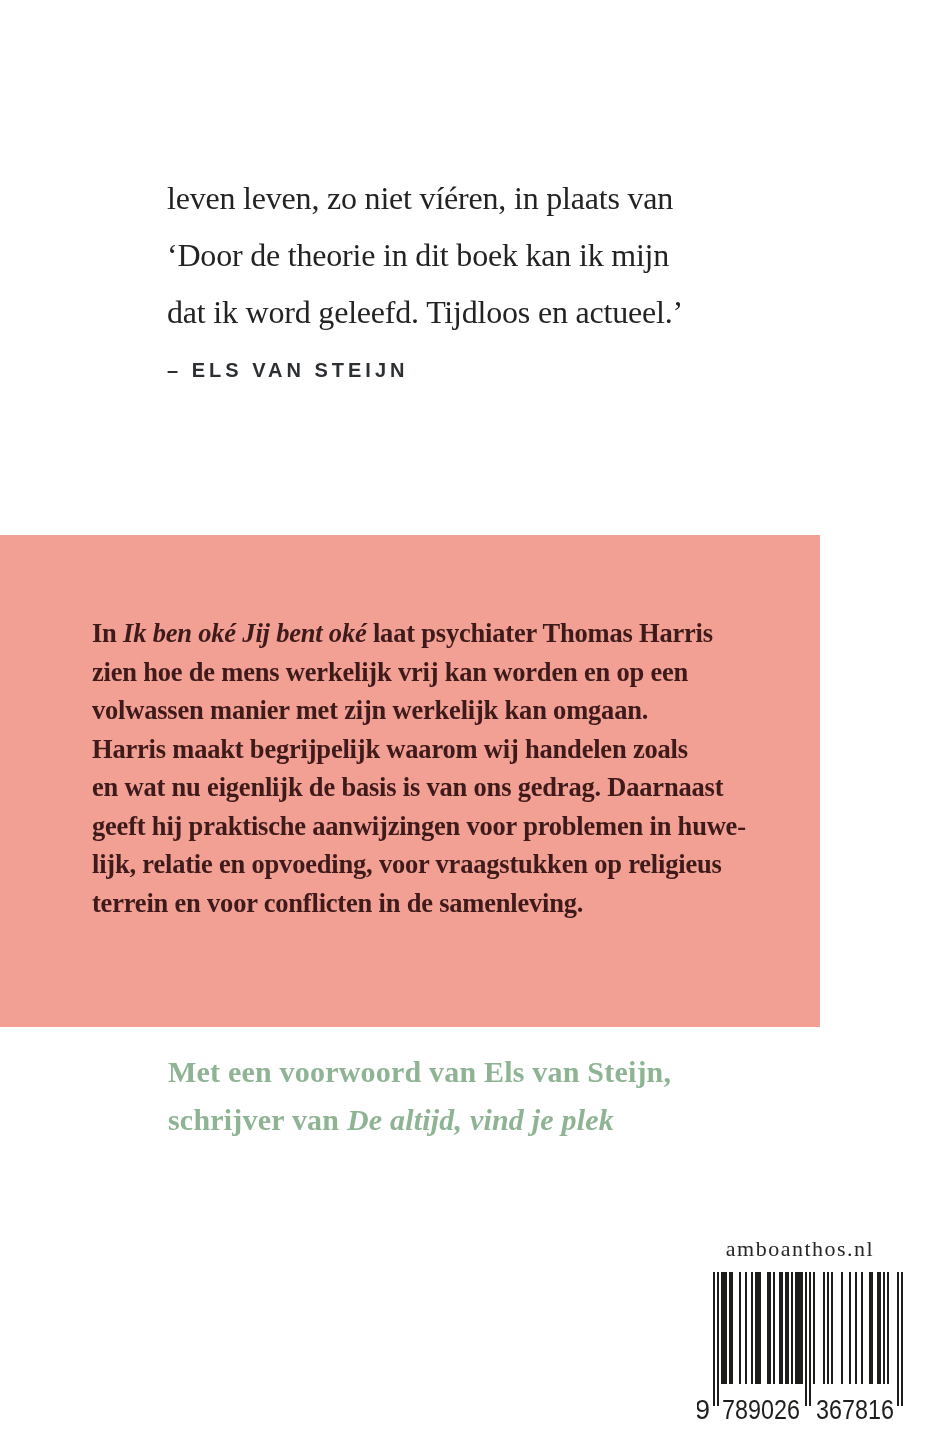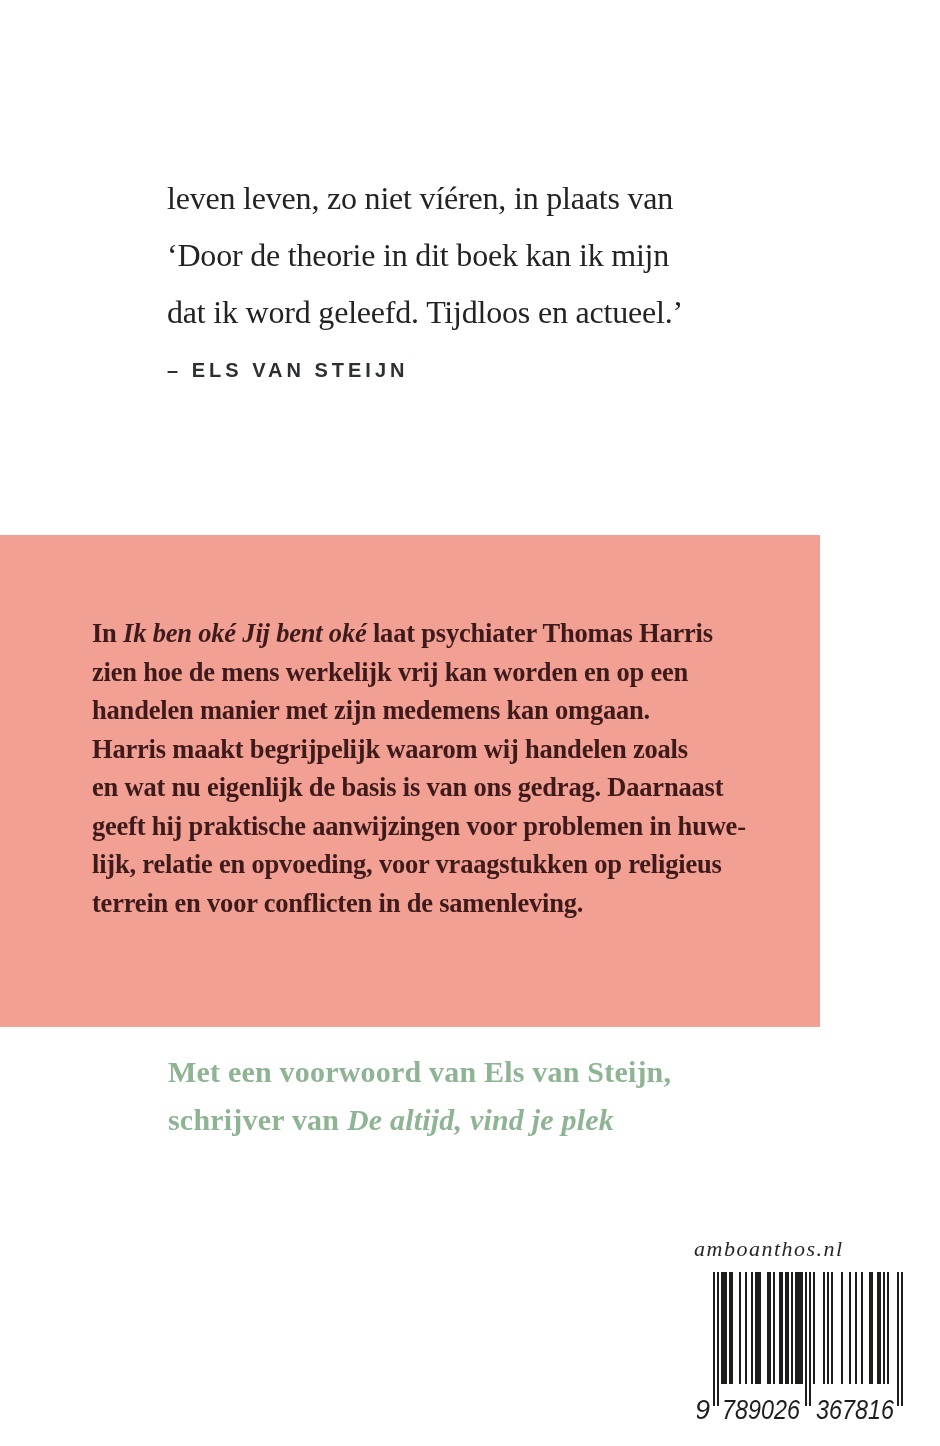--- a/index.html
+++ b/index.html
@@ -55,21 +55,21 @@
   .foreword-line {
     font-size: 30px;
     line-height: 48px;
     font-weight: 700;
     letter-spacing: 0.2px;
     color: var(--foreword-text, #8eb494);
     white-space: nowrap;
   }
 
   
-  .publisher { position: absolute; left: 694px; top: 1235px; width: 212px; text-align: left; font-style: italic; }
+  .publisher { position: absolute; left: 694px; top: 1235px; width: 212px; text-align: center; }
   .website {
     font-size: 22px;
     line-height: 28px;
     letter-spacing: 1.5px;
     color: var(--publisher-text, #262626);
     margin-bottom: 9px;
     white-space: nowrap;
   }
   .barcode-svg { display: block; margin: 0 auto; }
 </style>
@@ -82,21 +82,21 @@
     <div class="quote-line">leven leven, zo niet víéren, in plaats van</div>
     <div class="quote-line">‘Door de theorie in dit boek kan ik mijn</div>
     <div class="quote-line">dat ik word geleefd. Tijdloos en actueel.’</div>
     <div class="attribution">– ELS VAN STEIJN</div>
   </section>
 
   <section class="band">
     <div class="blurb">
       <div class="blurb-line"><span>In </span><em>Ik ben oké Jij bent oké</em><span> laat psychiater Thomas Harris</span></div>
       <div class="blurb-line">zien hoe de mens werkelijk vrij kan worden en op een</div>
-      <div class="blurb-line">handelen manier met zijn medemens kan omgaan.</div>
+      <div class="blurb-line">volwassen manier met zijn werkelijk kan omgaan.</div>
       <div class="blurb-line">Harris maakt begrijpelijk waarom wij handelen zoals</div>
       <div class="blurb-line">en wat nu eigenlijk de basis is van ons gedrag. Daarnaast</div>
       <div class="blurb-line">geeft hij praktische aanwijzingen voor problemen in huwe-</div>
       <div class="blurb-line">lijk, relatie en opvoeding, voor vraagstukken op religieus</div>
       <div class="blurb-line">terrein en voor conflicten in de samenleving.</div>
     </div>
   </section>
 
   <section class="foreword">
     <div class="foreword-line">Met een voorwoord van Els van Steijn,</div>

